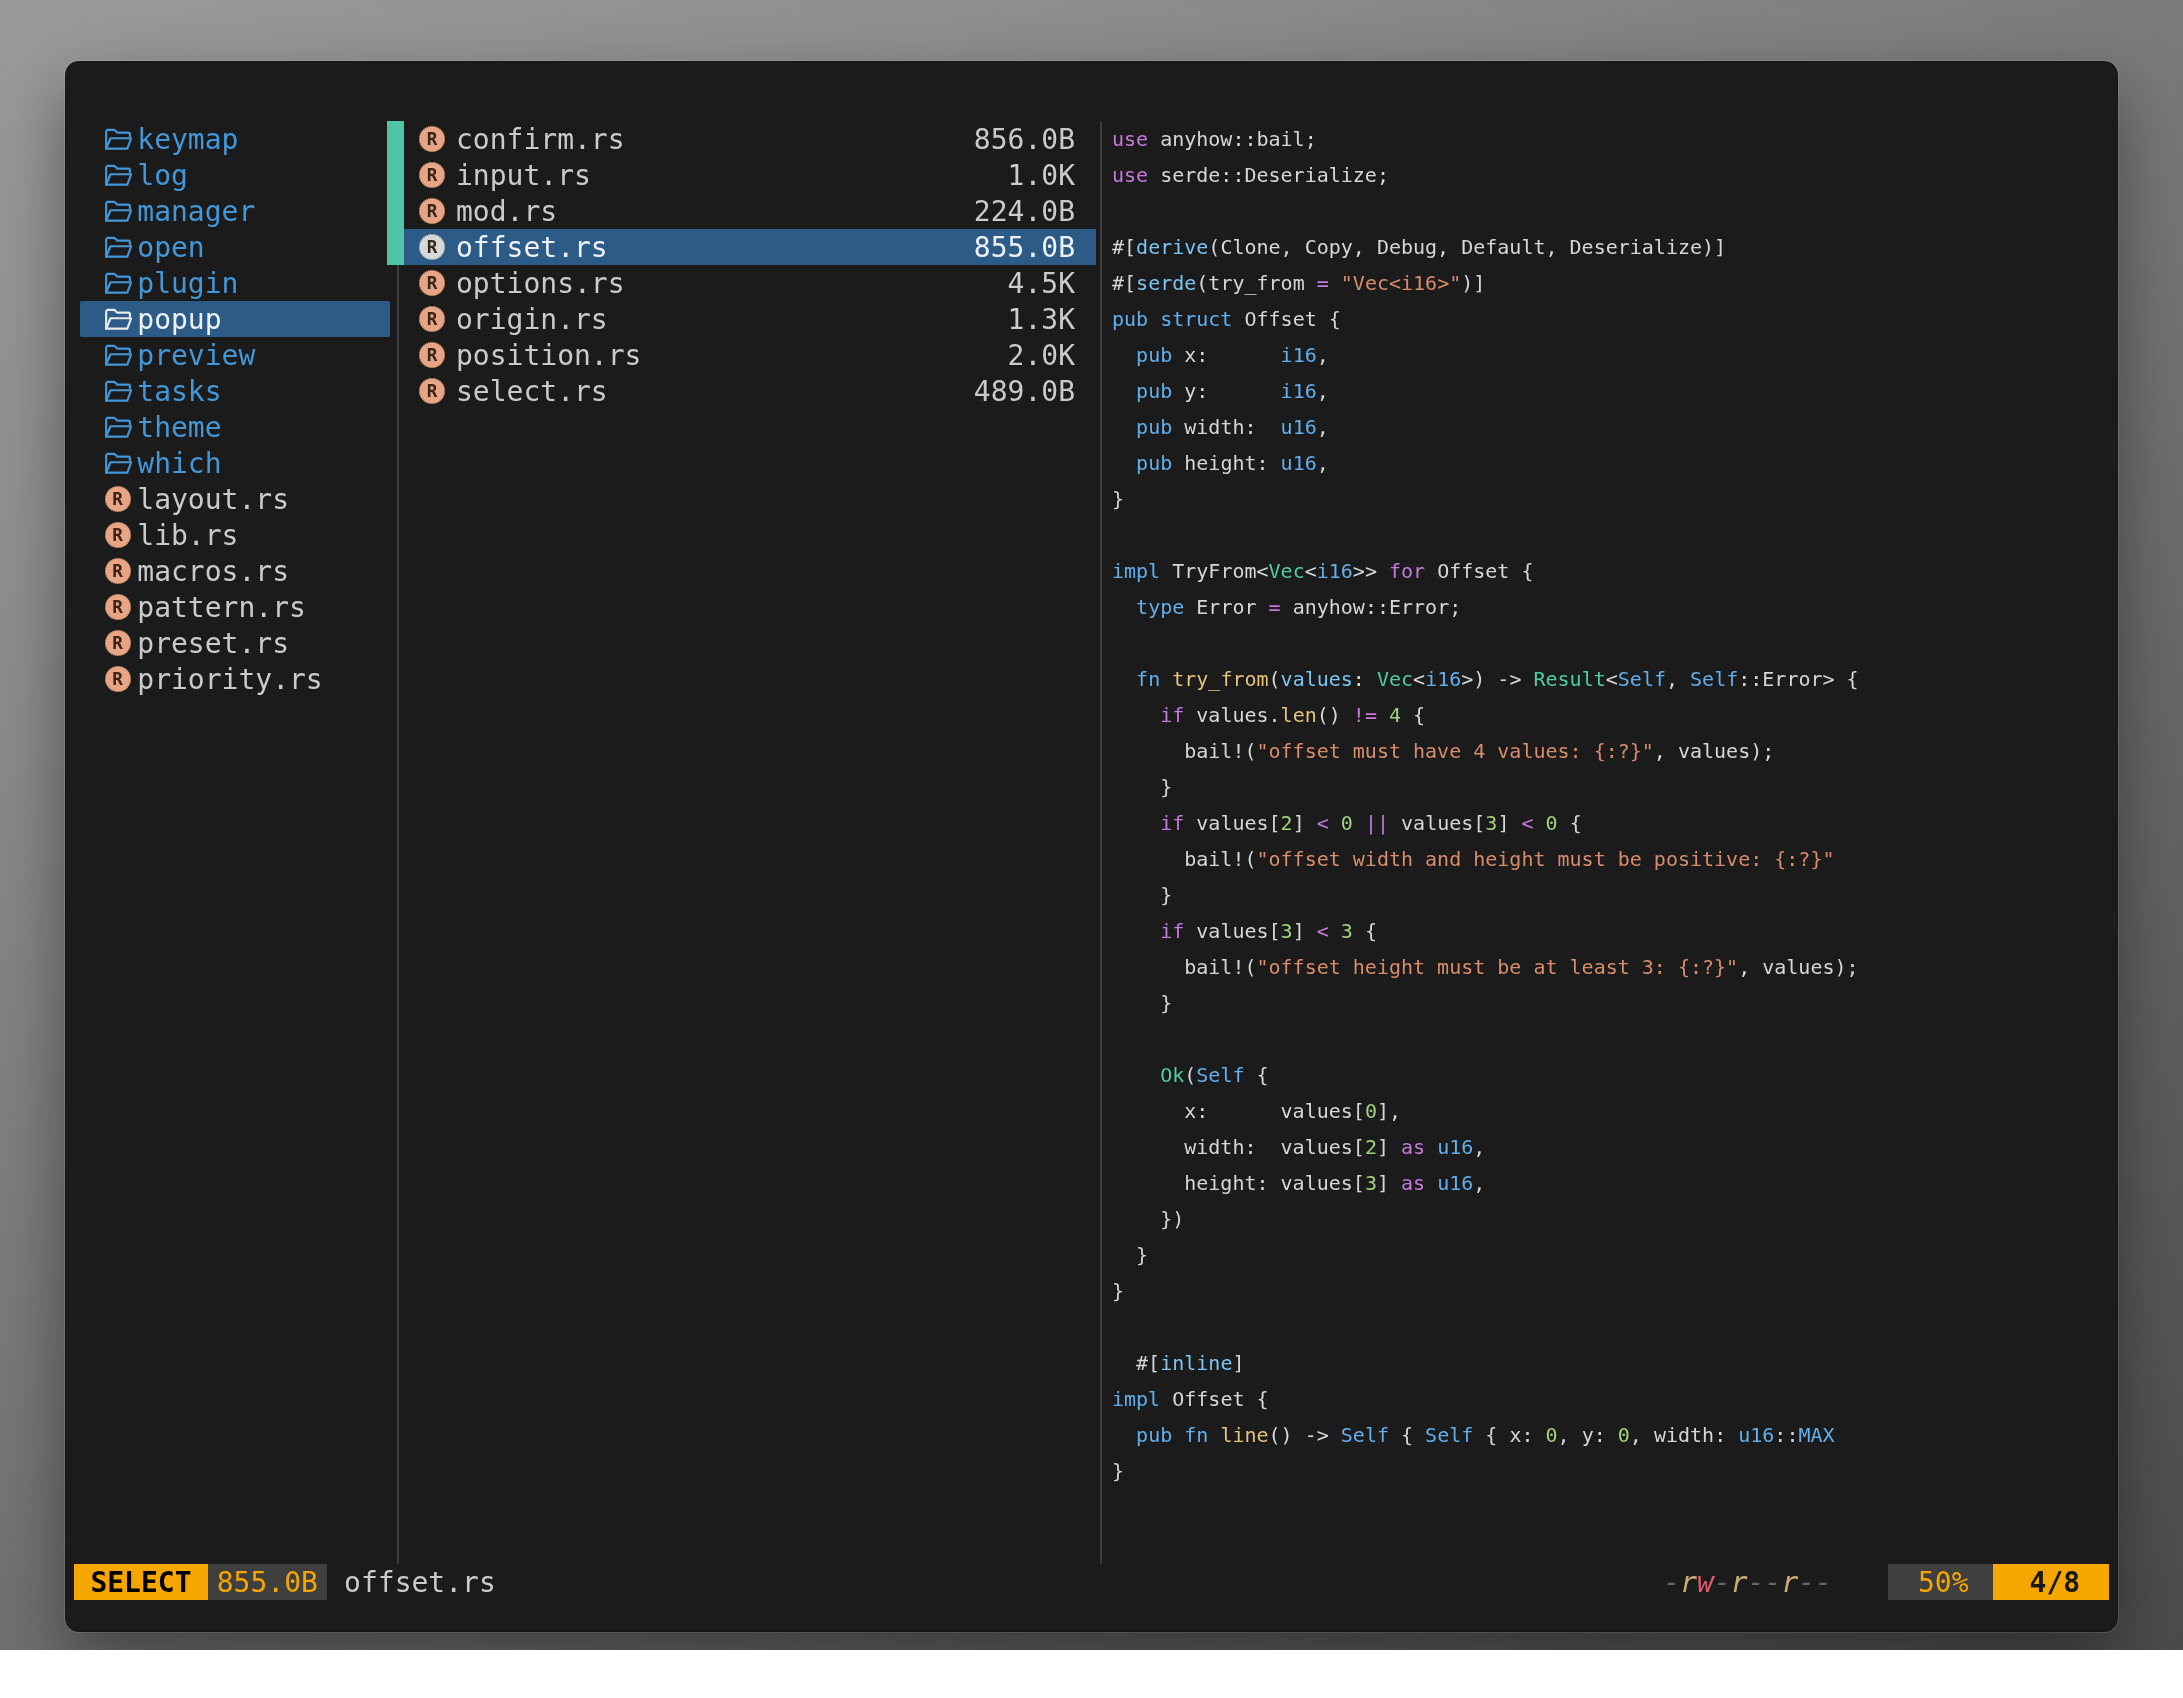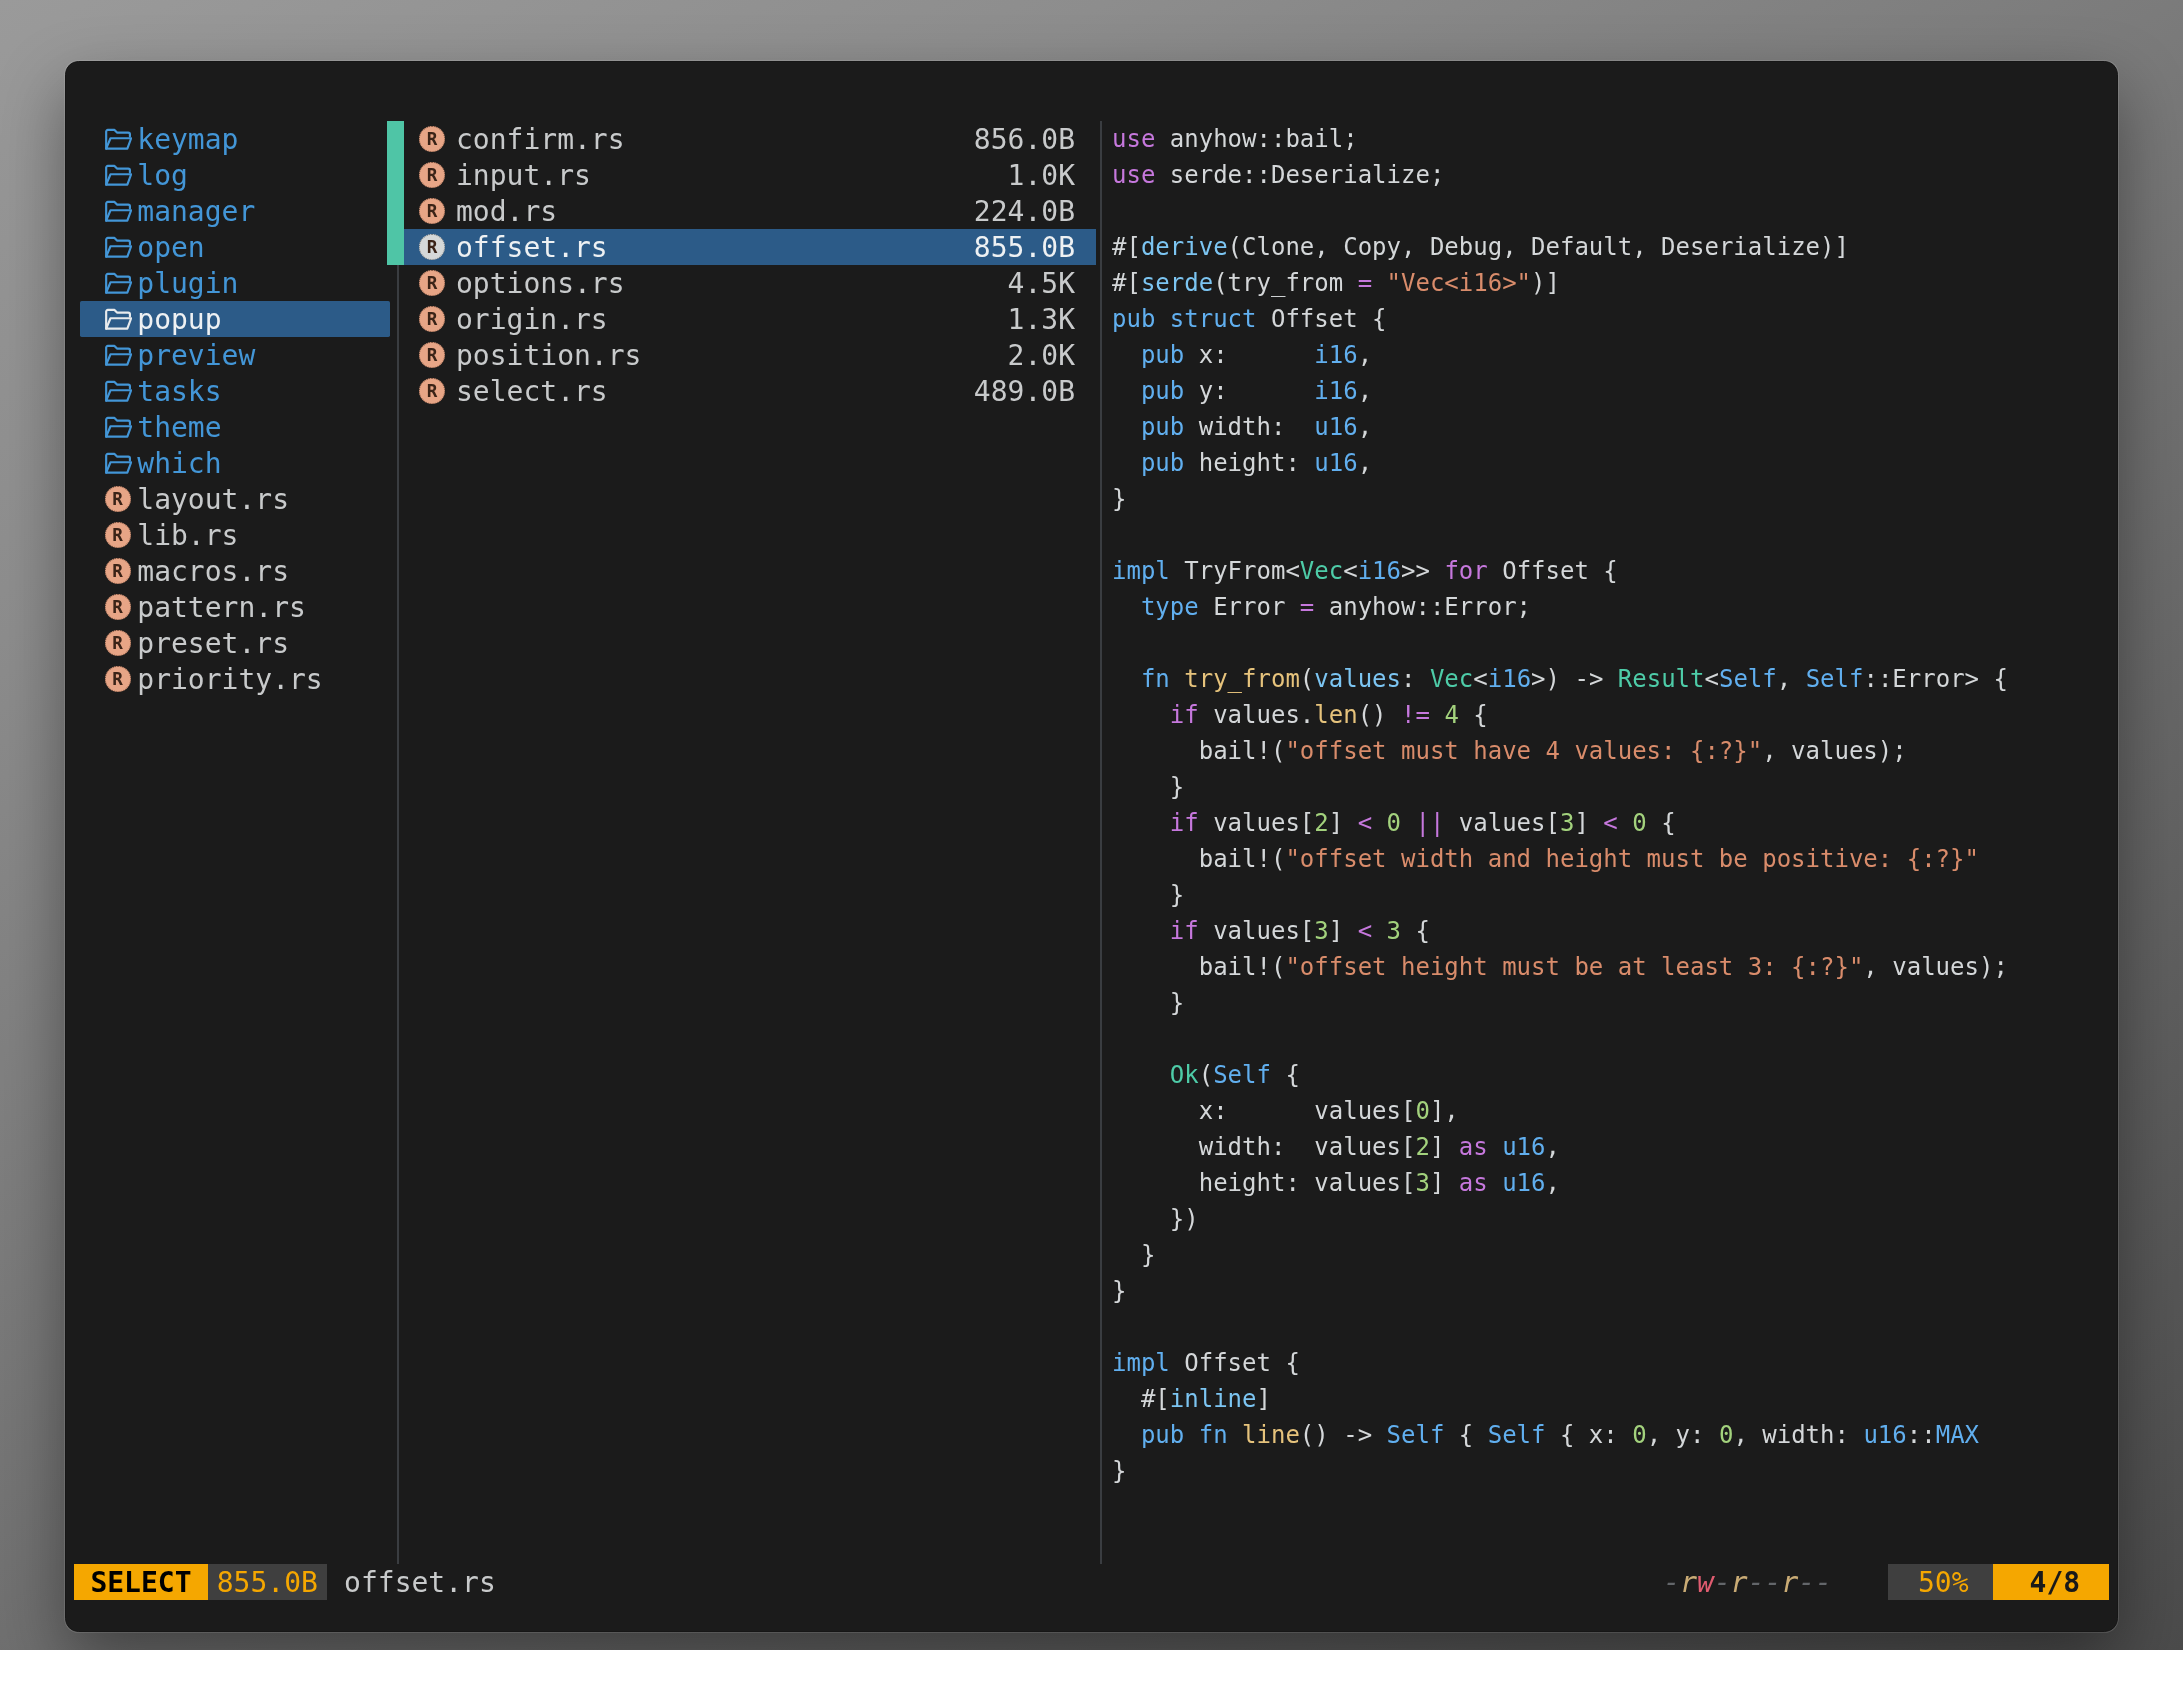--- a/index.html
+++ b/index.html
@@ -38,21 +38,21 @@
   .prow .ricon { margin:0 6.7px 0 0.8px; }
 
   .mrow .marker { width:17px; height:36px; flex:none; }
   .mrow.marked .marker { background:#4fc5a6; }
   .mcontent { flex:1; height:36px; display:flex; align-items:center; color:#c8cacb; padding-right:21px; }
   .mrow.sel .mcontent { background:#2c5b88; color:#eef1f3; }
   .mrow.sel .ricon { background:#d5d8d8; border-color:rgba(40,40,40,.5); }
   .mcontent .ricon { margin-left:15px; margin-right:11px; }
   .msize { margin-left:auto; }
 
-  .cline { height:36px; line-height:36px; font-size:24px; white-space:pre; }
+  .cline { height:36px; line-height:36px; font-size:20px; white-space:pre; }
   .c-w{color:#d4d7d9} .c-p{color:#c678dd} .c-b{color:#61afef} .c-c{color:#7cc5f2}
   .c-t{color:#4ecca8} .c-y{color:#e6c37c} .c-s{color:#d98c6b} .c-g{color:#a3d27d}
 
   .statusbar {
     position:absolute; left:8.4px; right:8.4px; top:1502px; height:36px;
     display:flex; align-items:center; font-size:28px;
   }
   .chip { height:36px; display:inline-flex; align-items:center; }
   .chip.mode { background:#f5a700; color:#000000; font-weight:bold; padding:0 16px; }
   .chip.sizechip { background:#3f3f3f; color:#f5a700; padding:0 9.2px; }
@@ -285,22 +285,22 @@
           <div class="cline"><span class="c-w">    }</span></div>
           <div class="cline">&nbsp;</div>
           <div class="cline"><span class="c-w">    </span><span class="c-t">Ok</span><span class="c-w">(</span><span class="c-b">Self</span><span class="c-w"> {</span></div>
           <div class="cline"><span class="c-w">      x:      values[</span><span class="c-g">0</span><span class="c-w">],</span></div>
           <div class="cline"><span class="c-w">      width:  values[</span><span class="c-g">2</span><span class="c-w">] </span><span class="c-p">as</span><span class="c-w"> </span><span class="c-b">u16</span><span class="c-w">,</span></div>
           <div class="cline"><span class="c-w">      height: values[</span><span class="c-g">3</span><span class="c-w">] </span><span class="c-p">as</span><span class="c-w"> </span><span class="c-b">u16</span><span class="c-w">,</span></div>
           <div class="cline"><span class="c-w">    })</span></div>
           <div class="cline"><span class="c-w">  }</span></div>
           <div class="cline"><span class="c-w">}</span></div>
           <div class="cline">&nbsp;</div>
+          <div class="cline"><span class="c-w">  #[</span><span class="c-c">inline</span><span class="c-w">]</span></div>
           <div class="cline"><span class="c-b">impl</span><span class="c-w"> Offset {</span></div>
-          <div class="cline"><span class="c-w">  #[</span><span class="c-c">inline</span><span class="c-w">]</span></div>
           <div class="cline"><span class="c-w">  </span><span class="c-b">pub fn</span><span class="c-w"> </span><span class="c-y">line</span><span class="c-w">() -&gt; </span><span class="c-b">Self</span><span class="c-w"> { </span><span class="c-b">Self</span><span class="c-w"> { x: </span><span class="c-g">0</span><span class="c-w">, y: </span><span class="c-g">0</span><span class="c-w">, width: </span><span class="c-b">u16</span><span class="c-w">::</span><span class="c-b">MAX</span></div>
           <div class="cline"><span class="c-w">}</span></div>
         </div>
     </div>
     <div class="statusbar">
       <span class="chip mode">SELECT</span>
       <span class="chip sizechip">855.0B</span>
       <span class="fname">offset.rs</span>
       <span class="spacer"></span>
       <span class="perms" id="perms"><span class="pm-d">-</span><span class="pm-r">r</span><span class="pm-w">w</span><span class="pm-d">-</span><span class="pm-r">r</span><span class="pm-d">-</span><span class="pm-d">-</span><span class="pm-r">r</span><span class="pm-d">-</span><span class="pm-d">-</span></span>

